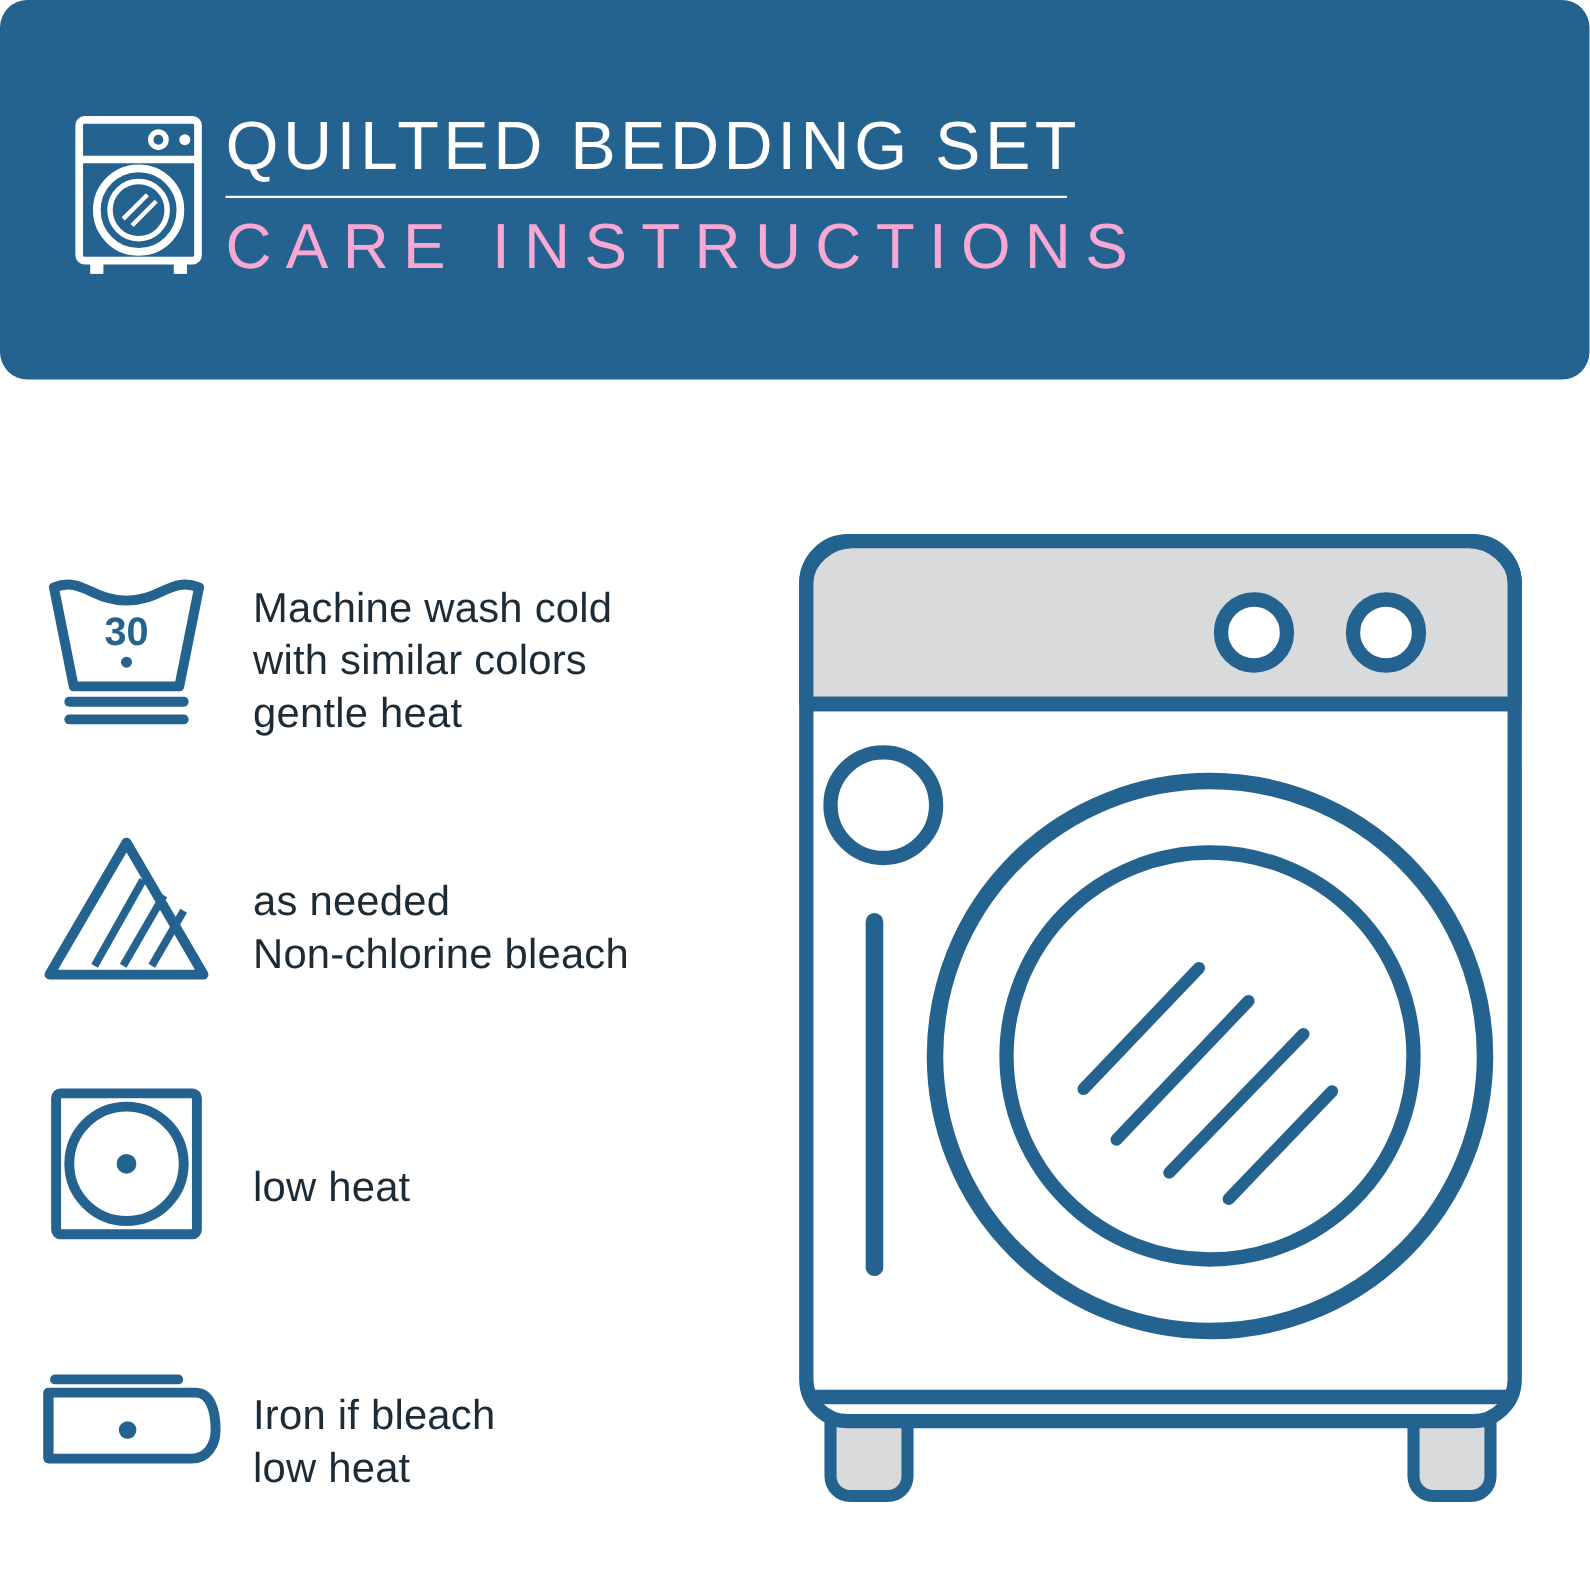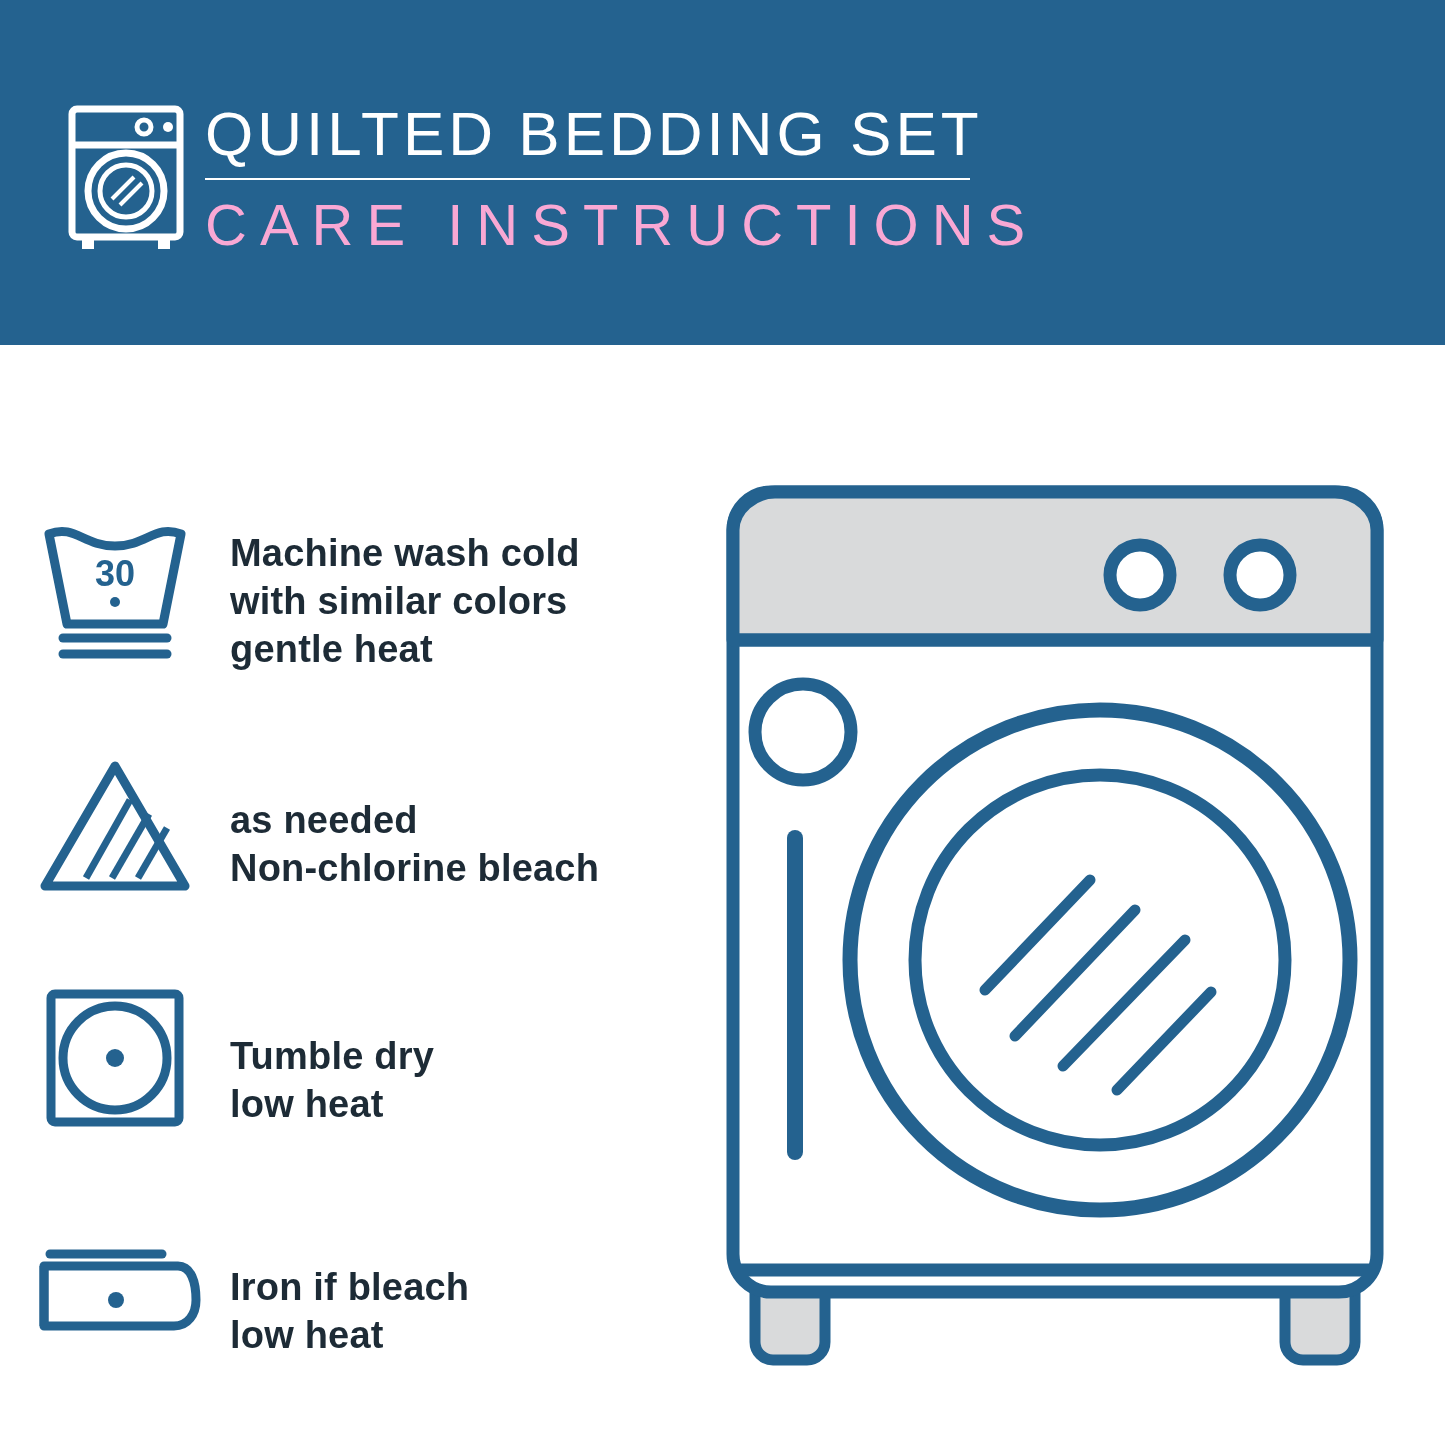--- a/index.html
+++ b/index.html
@@ -8,20 +8,21 @@
     background:#ffffff;
     font-family:"Liberation Sans", sans-serif;
     overflow:hidden;
   }
   .page{position:relative;width:1445px;height:1445px;}
 
   
   .header{
     position:absolute;left:0;top:0;width:1445px;height:345px;
     background:#24628f;
+    border-radius:25px;
   }
   .header-icon{
     position:absolute;left:66px;top:103px;width:120px;height:150px;
   }
   .header-text{
     position:absolute;left:205px;top:96px;width:800px;
   }
   .title-main{
     color:#ffffff;
     font-size:62px;
@@ -59,21 +60,20 @@
     align-items:flex-start;
     justify-content:center;
     padding-top:10px;
   }
   .care-label{
     color:#1d2b36;
     font-size:38px;
     line-height:48px;
     padding-top:28px;
     letter-spacing:0.2px;
-    font-weight:bold;
   }
   .care-row.r1 .care-label{padding-top:28px;}
   .care-row.r2 .care-label{padding-top:48px;}
   .care-row.r3 .care-label{padding-top:54px;}
   .care-row.r4 .care-label{padding-top:50px;}
 
   
   .machine{
     position:absolute;left:715px;top:470px;width:680px;height:900px;
   }
@@ -149,21 +149,20 @@
 
     <div class="care-row r3">
       <div class="care-symbol">
         <svg viewBox="0 0 160 160" width="160" height="160" aria-hidden="true">
           <rect x="16" y="16" width="128" height="128" rx="4" fill="none" stroke="#24628f" stroke-width="9"></rect>
           <circle cx="80" cy="80" r="52" fill="none" stroke="#24628f" stroke-width="9"></circle>
           <circle cx="80" cy="80" r="9" fill="#24628f"></circle>
         </svg>
       </div>
       <div class="care-label">
-        <div>Tumble dry</div>
         <div>low heat</div>
       </div>
     </div>
 
     <div class="care-row r4">
       <div class="care-symbol">
         <svg viewBox="0 0 175 130" width="175" height="130" aria-hidden="true">
           <path d="M16 40 L150 40 C163 40, 168 56, 168 74 C168 88, 160 100, 146 100 L16 100 Z" fill="none" stroke="#24628f" stroke-width="9" stroke-linejoin="round"></path>
           <path d="M22 28 L134 28" stroke="#24628f" stroke-width="9" stroke-linecap="round"></path>
           <line x1="16" y1="100" x2="16" y2="40" stroke="#24628f" stroke-width="9"></line>

